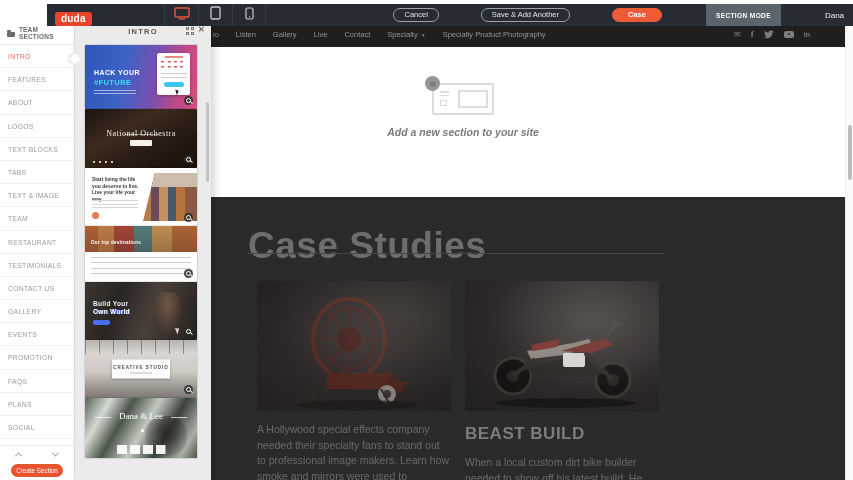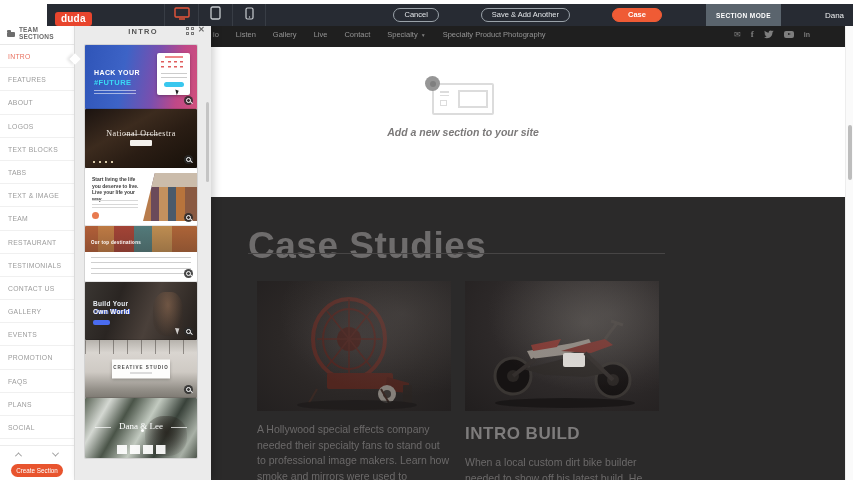--- a/index.html
+++ b/index.html
@@ -102,21 +102,21 @@
   
   .c6 { height:58px; background:linear-gradient(180deg,#b6b2ac 0%,#d9d5d0 22%,#cfcac4 55%,#949089 85%,#7d7972 100%); }
   .c6::before { content:''; position:absolute; top:0; left:0; right:0; height:14px; background:repeating-linear-gradient(to right,rgba(70,65,60,.5) 0 1px,transparent 1px 14px); }
   .t6-card { position:absolute; left:50%; top:50%; transform:translate(-50%,-50%); width:58px; height:19px; background:#fdfdfc; box-shadow:0 1px 3px rgba(0,0,0,.25); text-align:center; padding-top:5px; }
   .t6-title { font-size:4.5px; letter-spacing:1px; color:#4a4a4a; font-weight:bold; }
   .t6-sub { width:22px; height:1px; background:#bbb; margin:2.5px auto 0; }
 
   
   .c7 { height:60px; background:linear-gradient(120deg,#5a6456 0%,#d4d8d2 18%,#4a5448 34%,#c2cac0 52%,#39423a 70%,#a8b0a6 88%,#4c544a 100%); }
   .c7::after { content:''; position:absolute; right:10px; top:18px; width:42px; height:40px; background:radial-gradient(ellipse at 50% 40%,rgba(38,33,28,.8),rgba(38,33,28,.1) 75%); border-radius:45%; }
-  .t7-title { position:absolute; top:23px; width:100%; text-align:center; color:#fff; font-family:"Liberation Serif",serif; font-size:9px; z-index:1; }
+  .t7-title { position:absolute; top:13px; width:100%; text-align:center; color:#fff; font-family:"Liberation Serif",serif; font-size:9px; z-index:1; }
   .t7-title::before,.t7-title::after { content:''; position:absolute; top:6px; width:16px; height:1px; background:rgba(255,255,255,.7); }
   .t7-title::before { left:10px; } .t7-title::after { right:10px; }
   .t7-dot { position:absolute; left:50%; top:31px; width:3px; height:3px; border-radius:50%; background:#fff; z-index:1; }
   .t7-count { position:absolute; left:50%; transform:translateX(-50%); bottom:4px; width:49px; height:9px; z-index:1;
     background:repeating-linear-gradient(to right,rgba(255,255,255,.92) 0 10px,transparent 10px 13px); }
 
   
   .canvas { position:absolute; top:22px; left:211px; width:634px; bottom:0; background:#a16207; }
   .site-nav { position:relative; height:25px; background:#1f1f1f; display:flex; align-items:center; font-size:7.5px; color:#949494; }
   .nav-items { display:flex; align-items:center; gap:17px; padding-left:2px; }
@@ -408,21 +408,21 @@
                 <path d="M96 70 L124 62 L140 58 L148 64 L126 72 Z" fill="#7e3530"></path>
                 <path d="M66 64 L96 58 L92 66 L68 70 Z" fill="#8a3a34"></path>
                 <rect x="98" y="72" width="22" height="14" rx="2" fill="#efece8"></rect>
                 <path d="M140 58 L152 42 L158 44 M152 42 L146 40" stroke="#4a4542" stroke-width="3" fill="none"></path>
                 <path d="M120 72 L148 99" stroke="#35302e" stroke-width="4"></path>
                 <path d="M70 78 L48 95" stroke="#35302e" stroke-width="4"></path>
               </g>
               <ellipse cx="100" cy="122" rx="70" ry="5" fill="#161414" opacity="0.8"></ellipse>
             </svg>
           </div>
-          <div class="cs-title">INTRO BUILD</div>
+          <div class="cs-title">BEAST BUILD</div>
           <div class="cs-text">When a local custom dirt bike builder needed to show off his latest build. He wanted it to really pop. The bike was a custom two-stroke motor known to enthusiasts</div>
         </div>
 
       </div>
     </section>
   </main>
 
   <div class="v-scrollbar">
     <div class="v-thumb"></div>
   </div>

